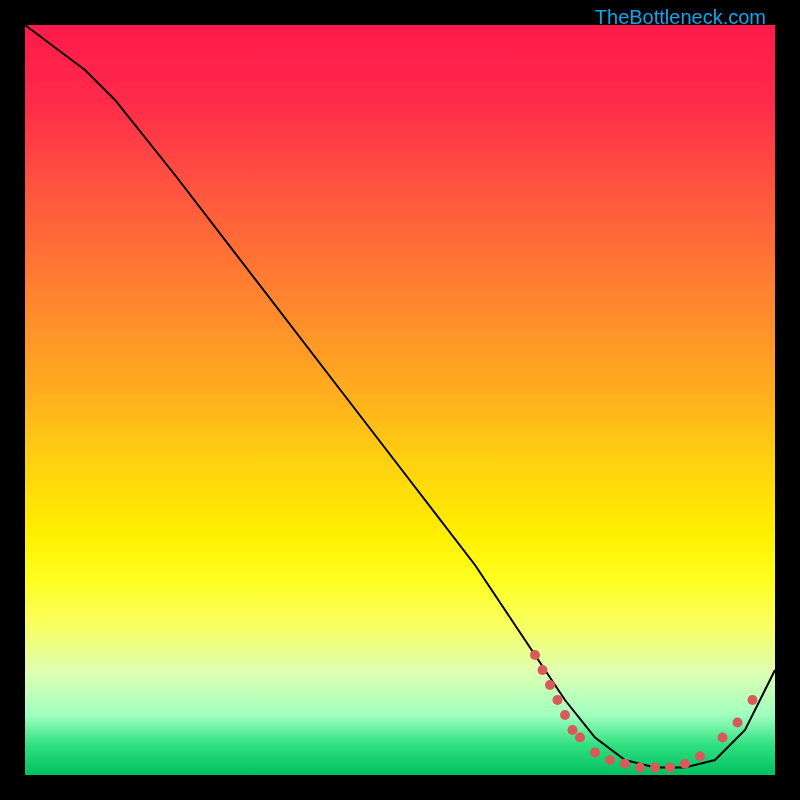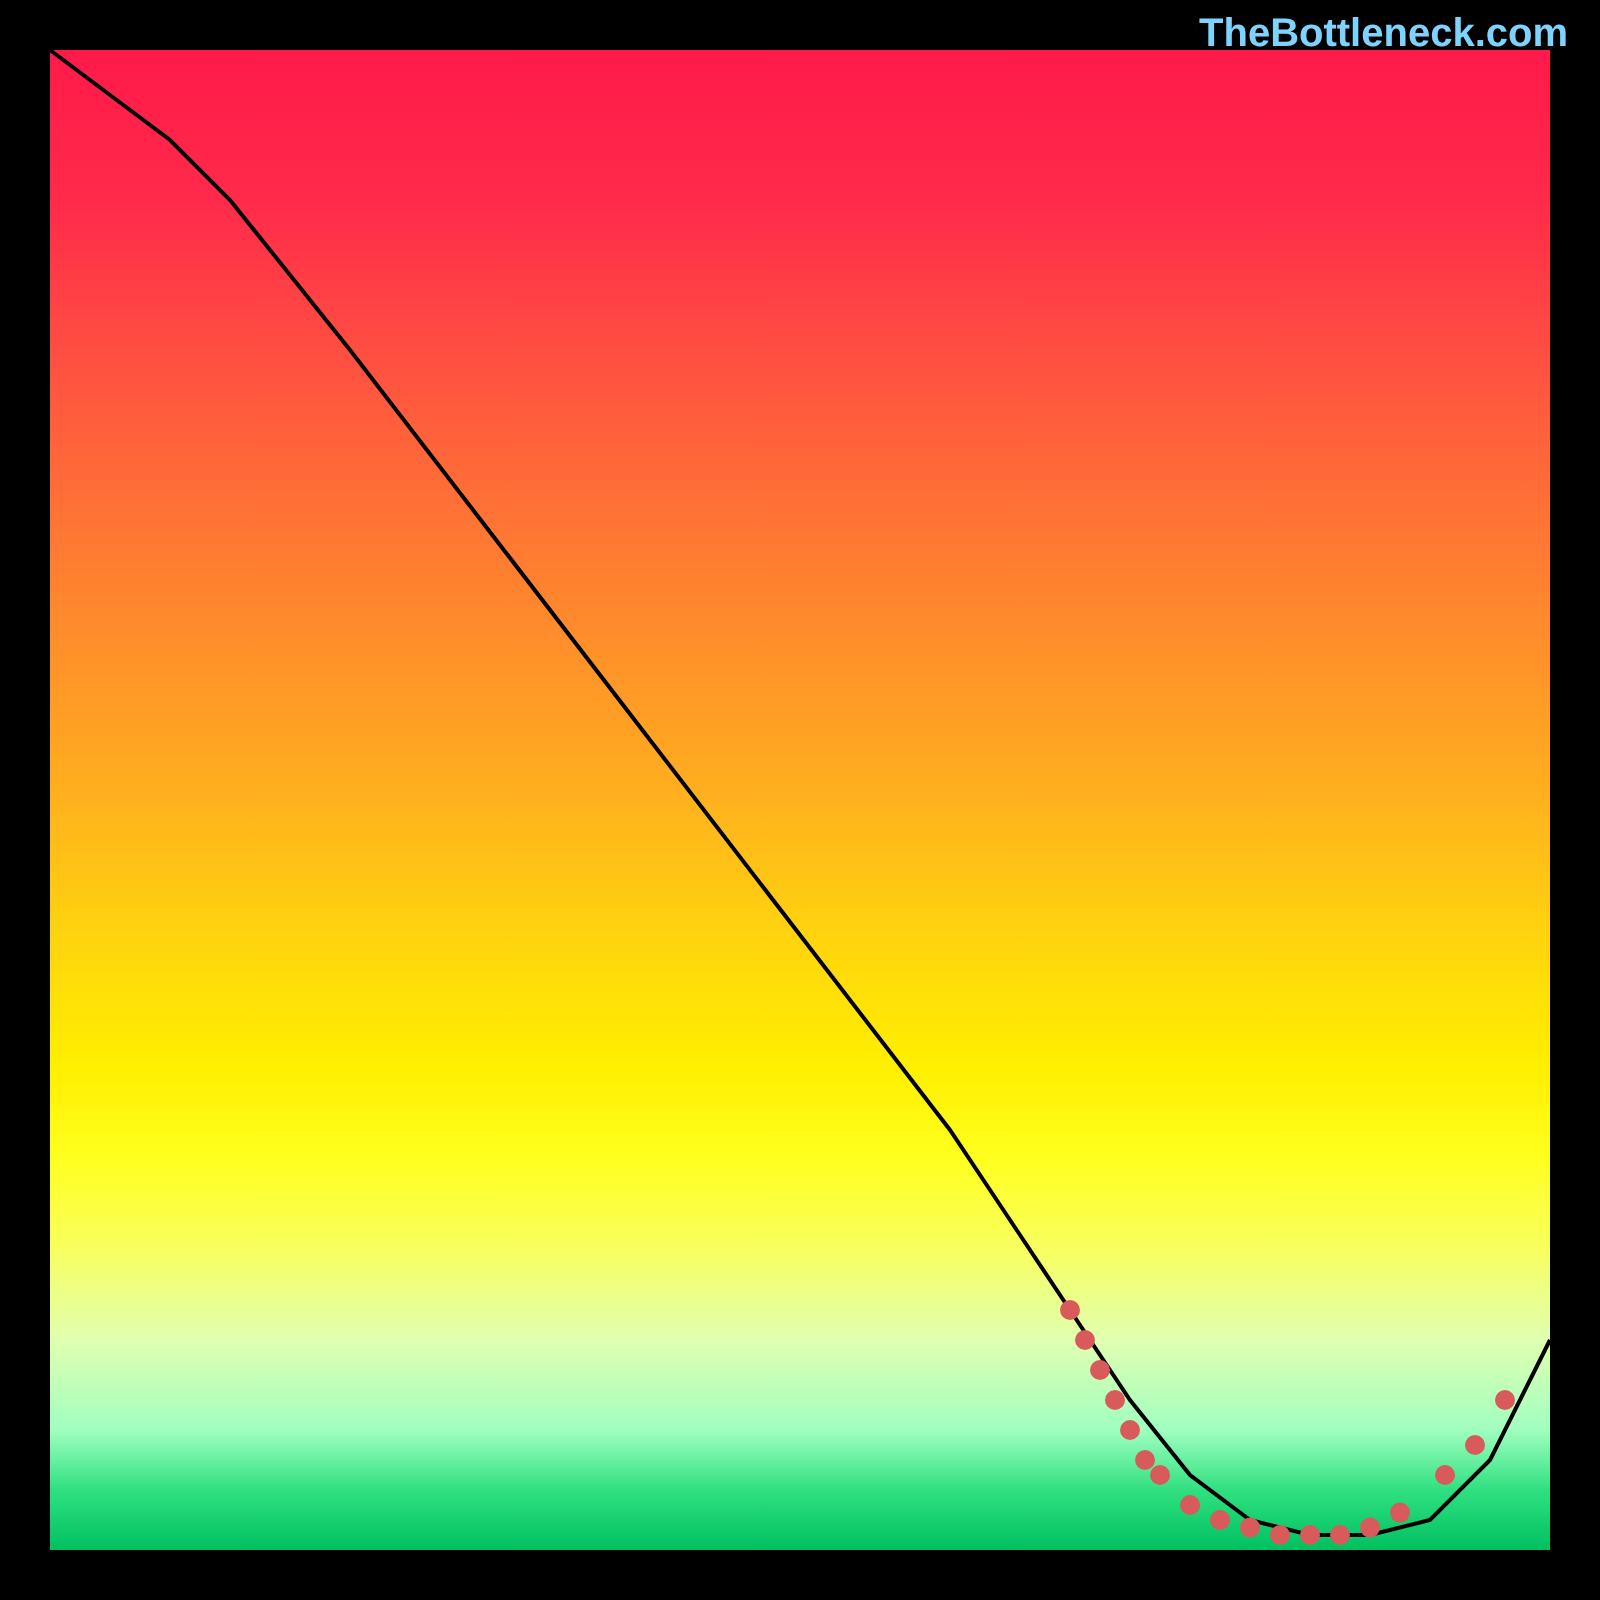--- a/index.html
+++ b/index.html
@@ -6,24 +6,24 @@
   body {
     width: 800px;
     height: 800px;
     background: #000;
     position: relative;
     font-family: Arial, sans-serif;
   }
   .attribution {
     position: absolute;
     top: 6px;
-    right: 16px;
-    color: #7dd3fc;
+    right: 34px;
+    color: #0ea5e9;
     font-size: 20px;
-    font-weight: 700;
+    font-weight: 400;
     z-index: 10;
   }
   .plot-area {
     position: absolute;
     left: 25px;
     top: 25px;
     width: 750px;
     height: 750px;
     background: linear-gradient(to bottom,
       #ff1a4a 0%,

